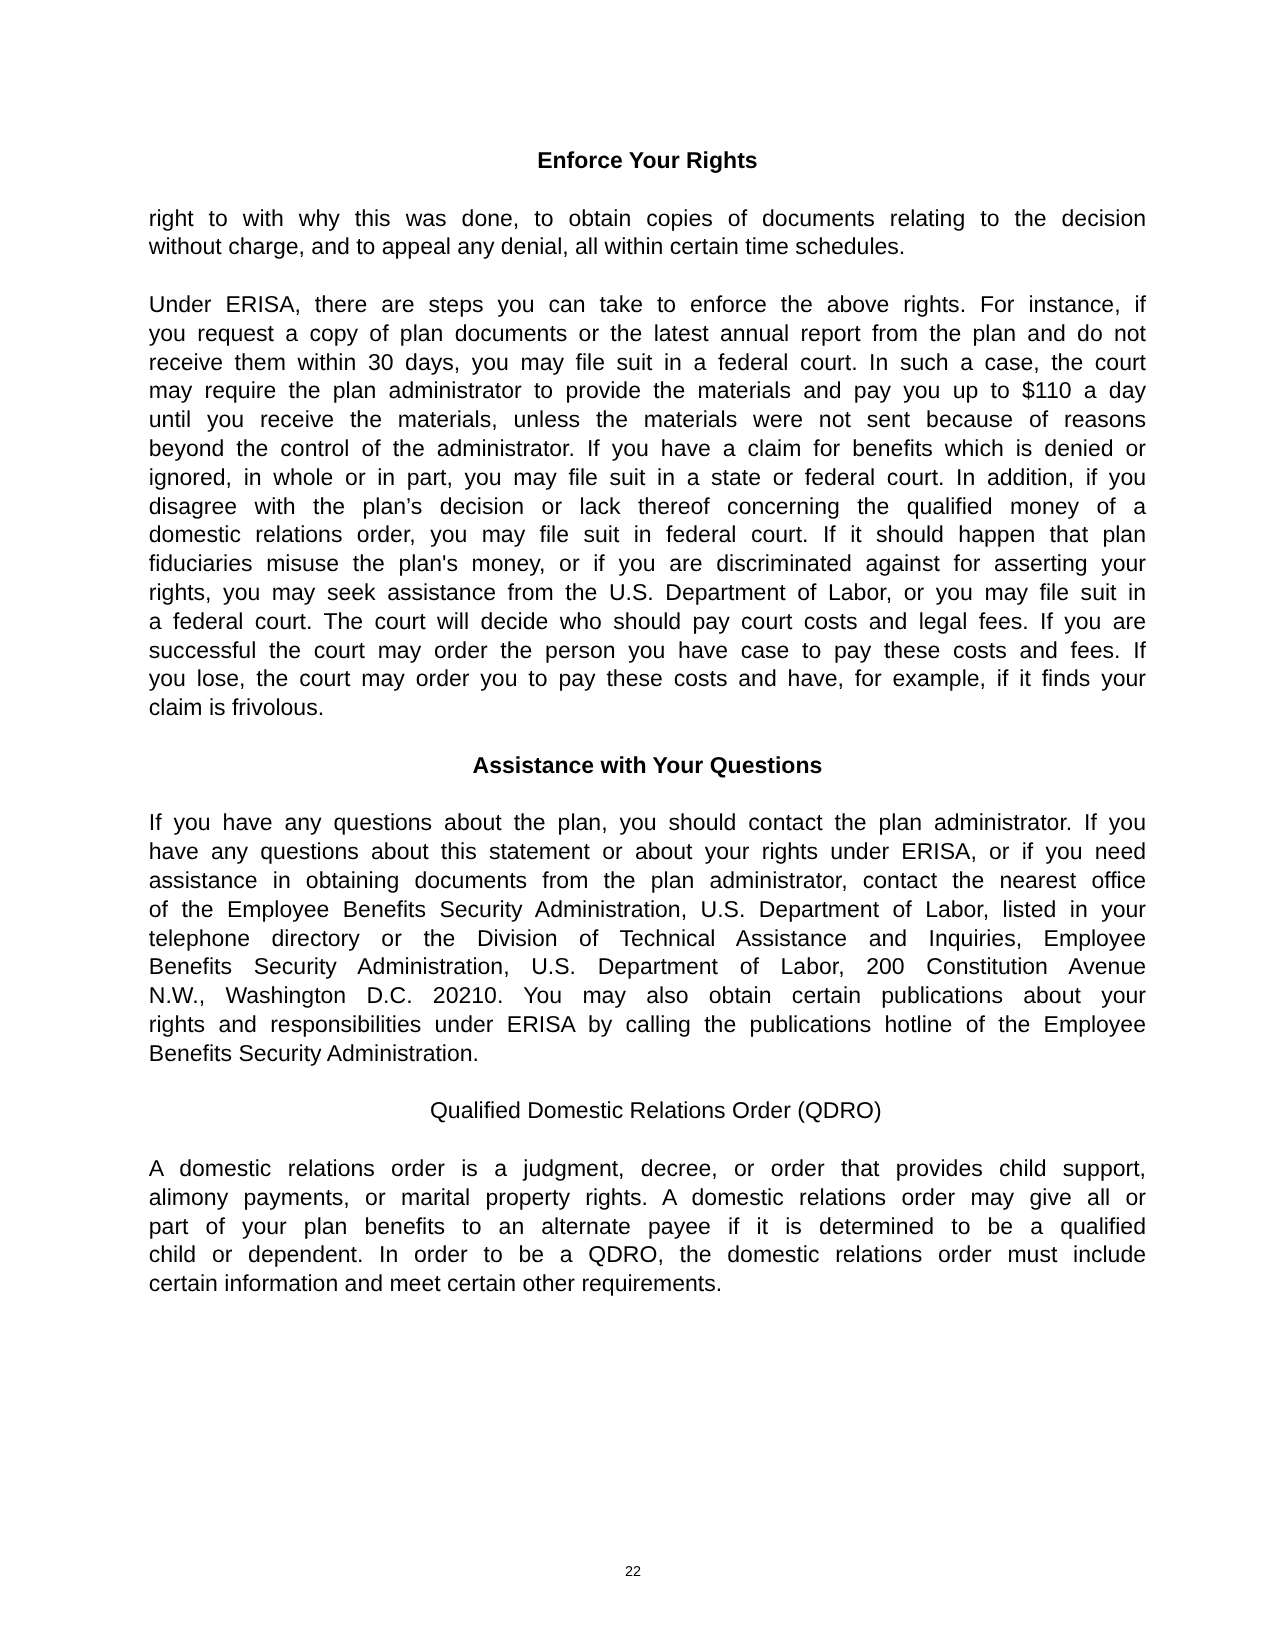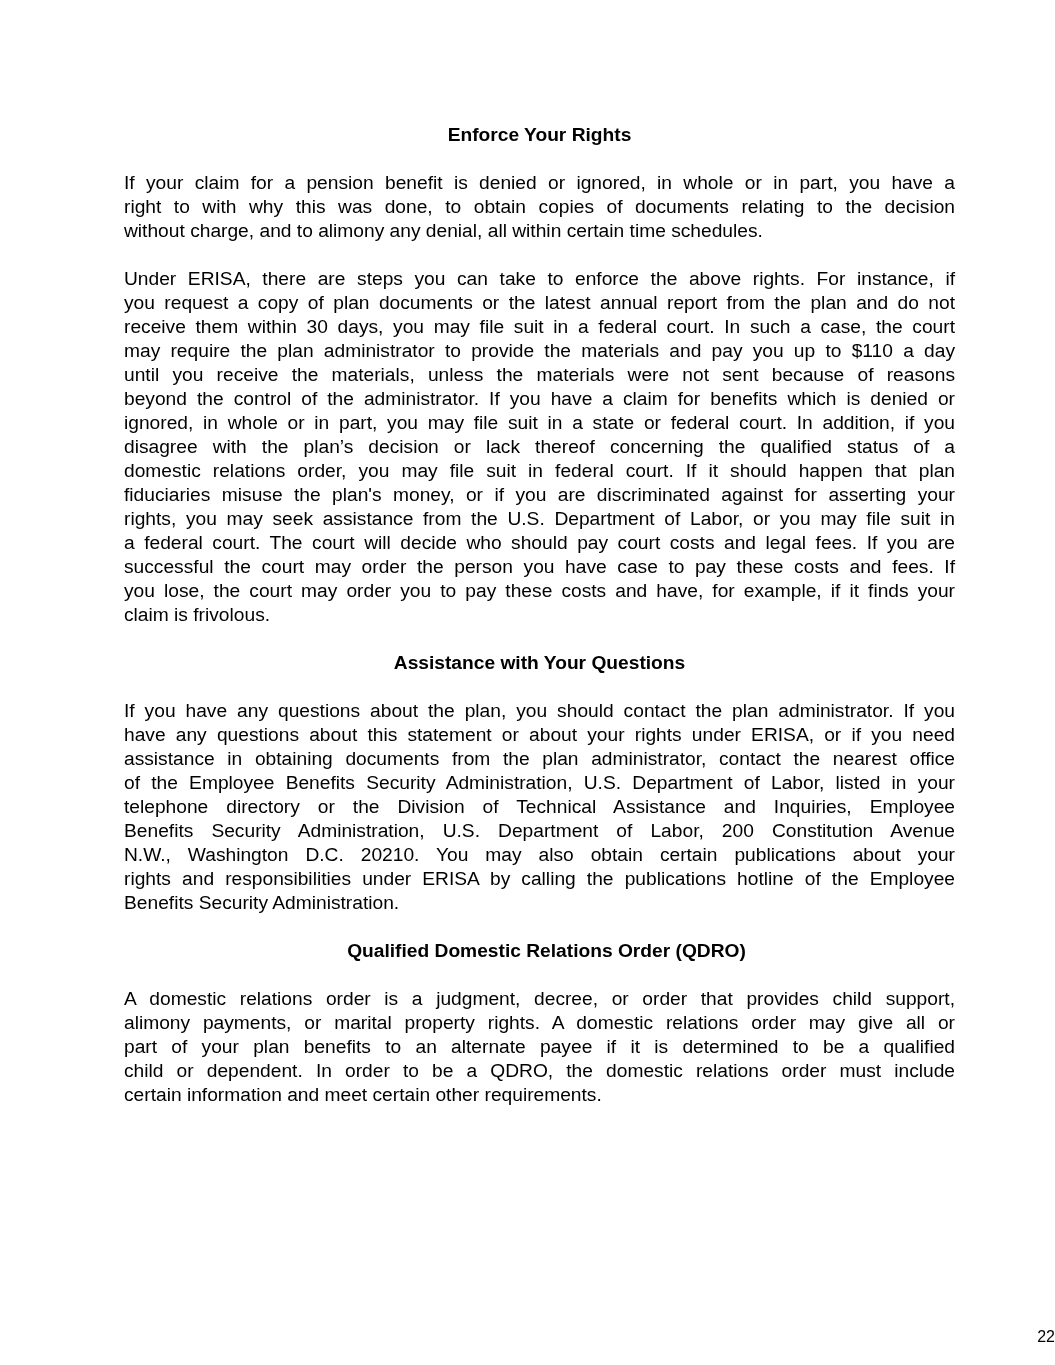--- a/index.html
+++ b/index.html
@@ -23,21 +23,21 @@
     }
     .heading {
       font-size: 19.2px;
       line-height: 24px;
       margin: 0;
       height: 24px;
       white-space: nowrap;
       text-align: center;
     }
     .heading.bold {
-      font-weight: bold;
+      font-weight: normal;
       margin-left: 14px;
     }
     .para {
       margin: 0;
       font-size: 19.2px;
       line-height: 24px;
     }
     .line {
       display: block;
       height: 24px;
@@ -49,49 +49,47 @@
       text-align-last: left;
     }
     .gap {
       height: 24px;
     }
     .page-number {
       position: absolute;
       left: 0;
       width: 1055px;
       top: 1299px;
-      text-align: right;
-      font-size: 16px;
+      text-align: center;
+      font-size: 12px;
       line-height: 20px;
-      margin-top: 28px;
     }
   </style>
 </head>
 <body>
 
 <div class="page">
 
   <div>
     <h2 class="heading">Enforce Your Rights</h2>
     <div class="gap"></div>
     <p class="para">
-      <span class="line">If your claim for a pension benefit is denied or ignored, in whole or in part, you have a</span>
       <span class="line">right to with why this was done, to obtain copies of documents relating to the decision</span>
-      <span class="line last">without charge, and to alimony any denial, all within certain time schedules.</span>
+      <span class="line last">without charge, and to appeal any denial, all within certain time schedules.</span>
     </p>
     <div class="gap"></div>
     <p class="para">
       <span class="line">Under ERISA, there are steps you can take to enforce the above rights.  For instance, if</span>
       <span class="line">you request a copy of plan documents or the latest annual report from the plan and do not</span>
       <span class="line">receive them within 30 days, you may file suit in a federal court. In such a case, the court</span>
       <span class="line">may require the plan administrator to provide the materials and pay you up to $110 a day</span>
       <span class="line">until you receive the materials, unless the materials were not sent because of reasons</span>
       <span class="line">beyond the control of the administrator.  If you have a claim for benefits which is denied or</span>
       <span class="line">ignored, in whole or in part, you may file suit in a state or federal court.  In addition, if you</span>
-      <span class="line">disagree with the plan’s decision or lack thereof concerning the qualified status of a</span>
+      <span class="line">disagree with the plan’s decision or lack thereof concerning the qualified money of a</span>
       <span class="line">domestic relations order, you may file suit in federal court. If it should happen that plan</span>
       <span class="line">fiduciaries misuse the plan's money, or if you are discriminated against for asserting your</span>
       <span class="line">rights, you may seek assistance from the U.S. Department of Labor, or you may file suit in</span>
       <span class="line">a federal court. The court will decide who should pay court costs and legal fees. If you are</span>
       <span class="line">successful the court may order the person you have case to pay these costs and fees. If</span>
       <span class="line">you lose, the court may order you to pay these costs and have, for example, if it finds your</span>
       <span class="line last">claim is frivolous.</span>
     </p>
   </div>
 

